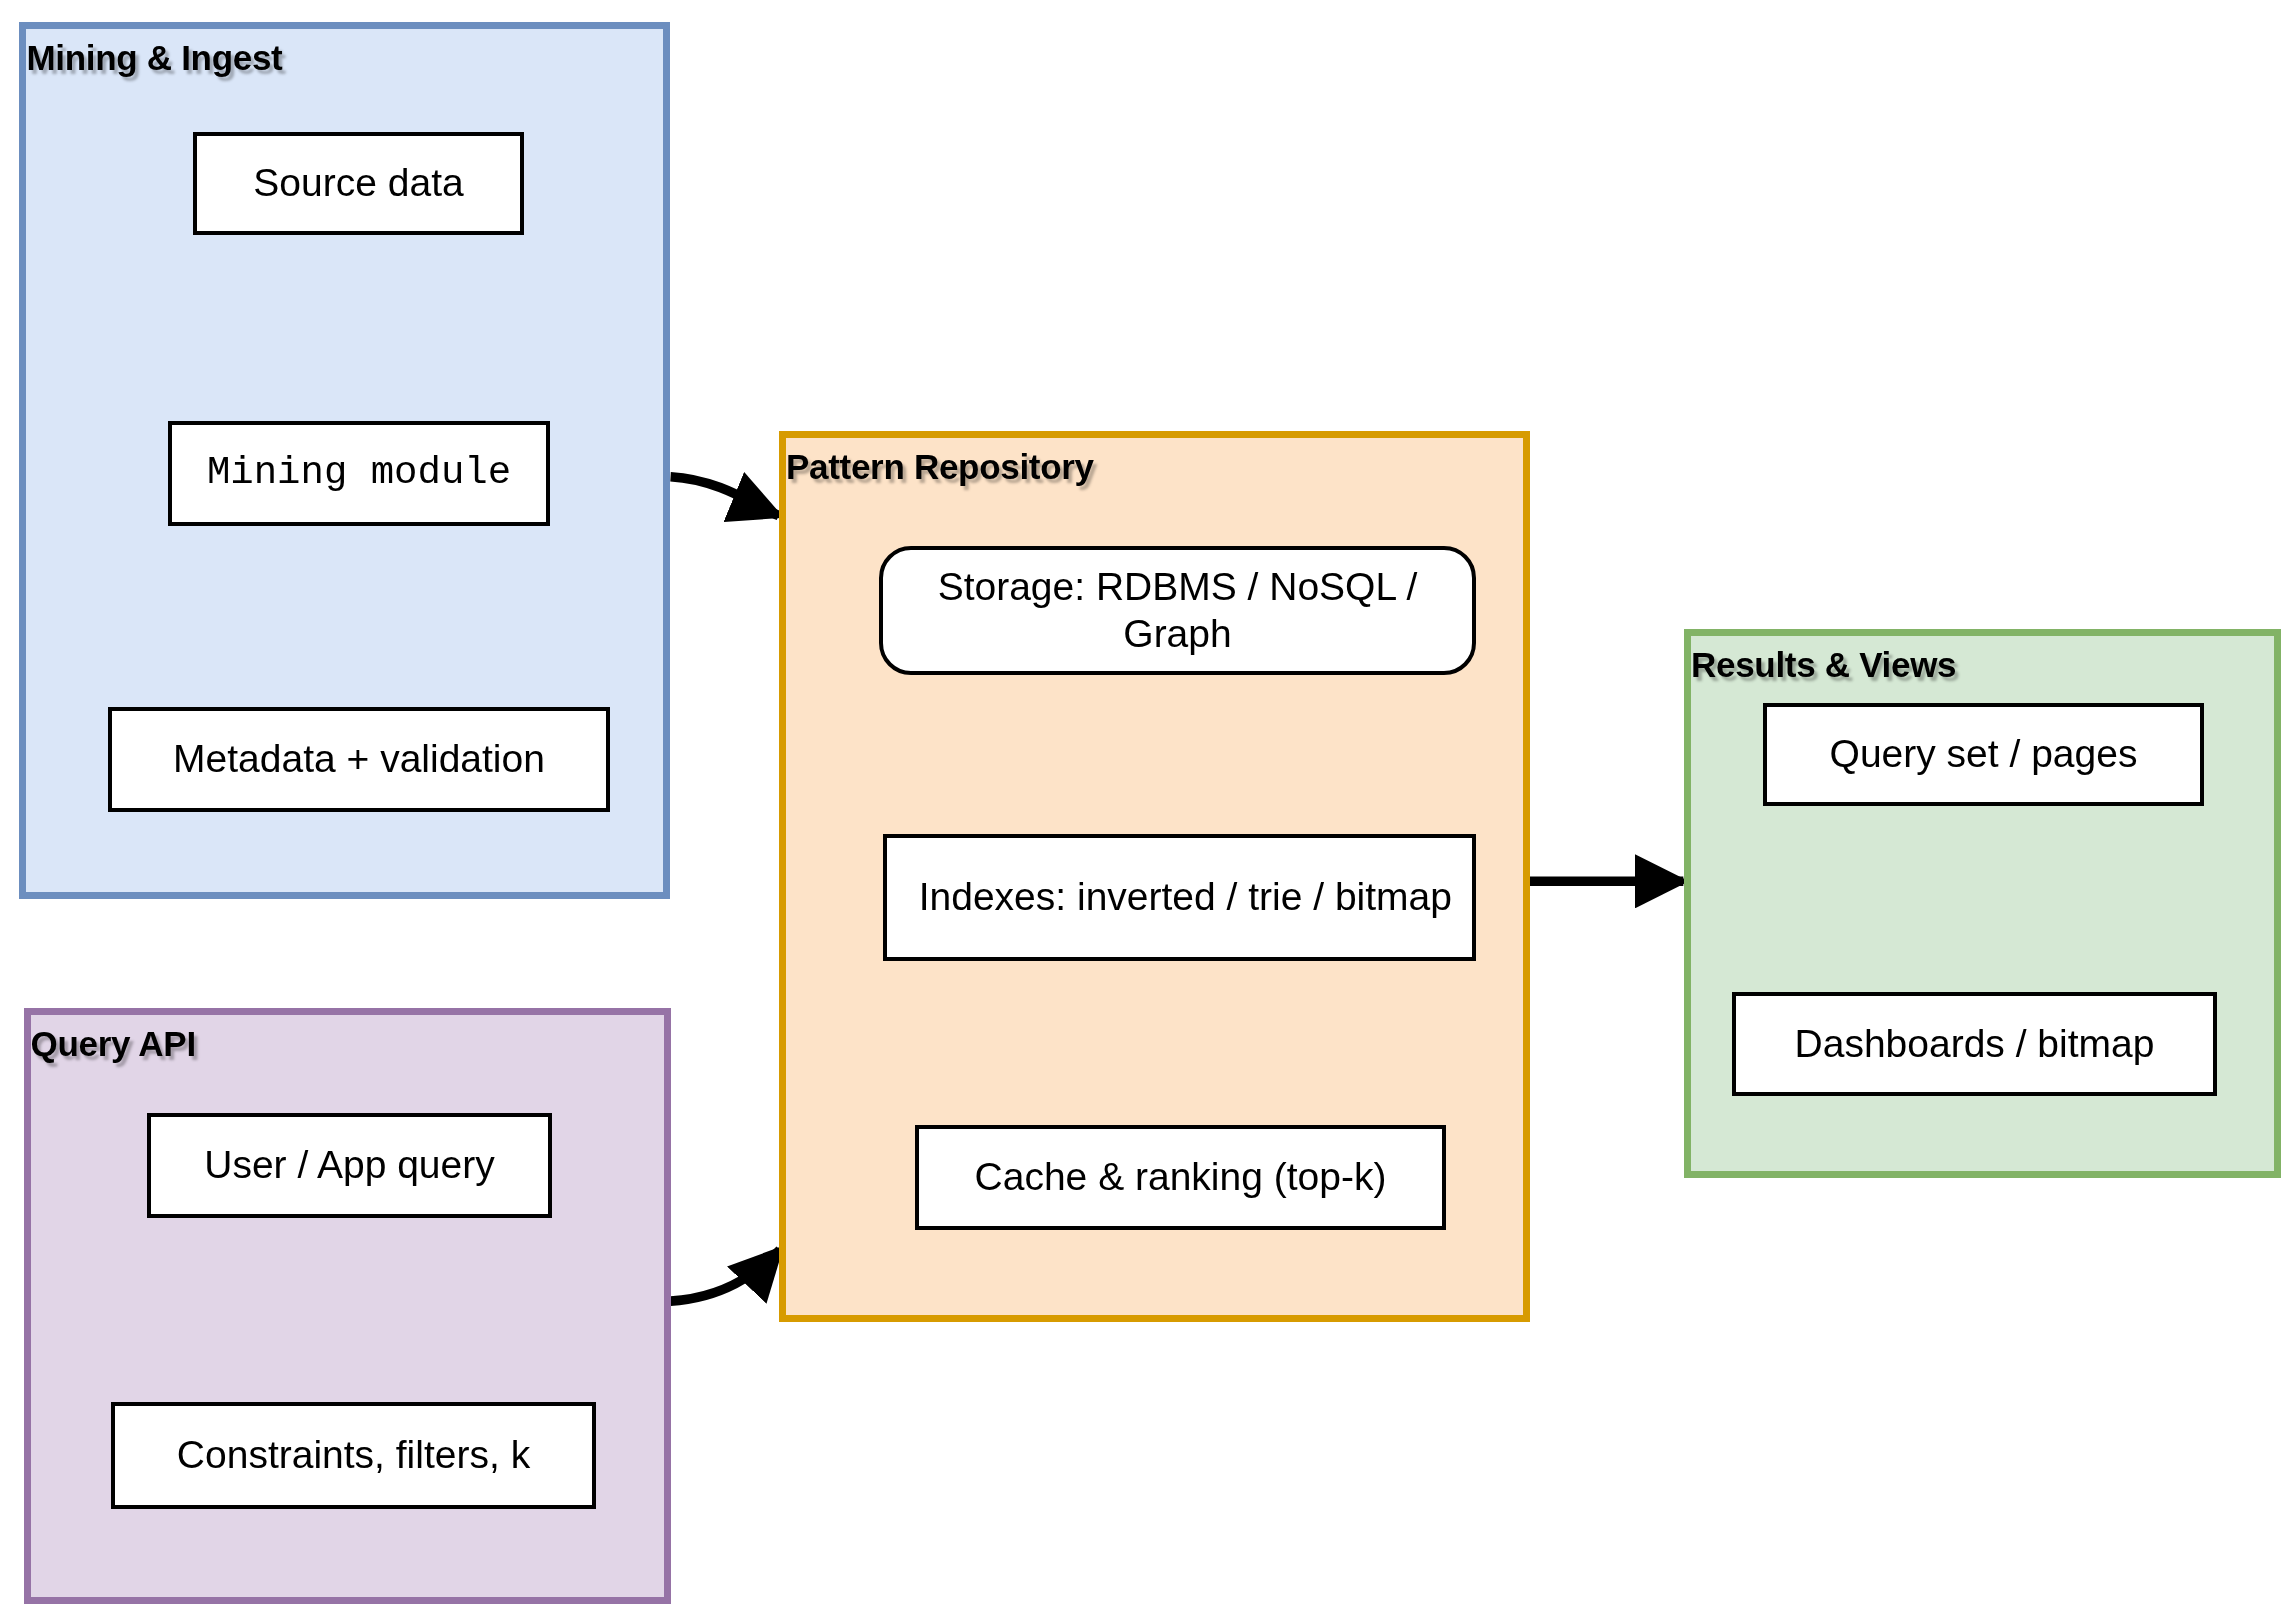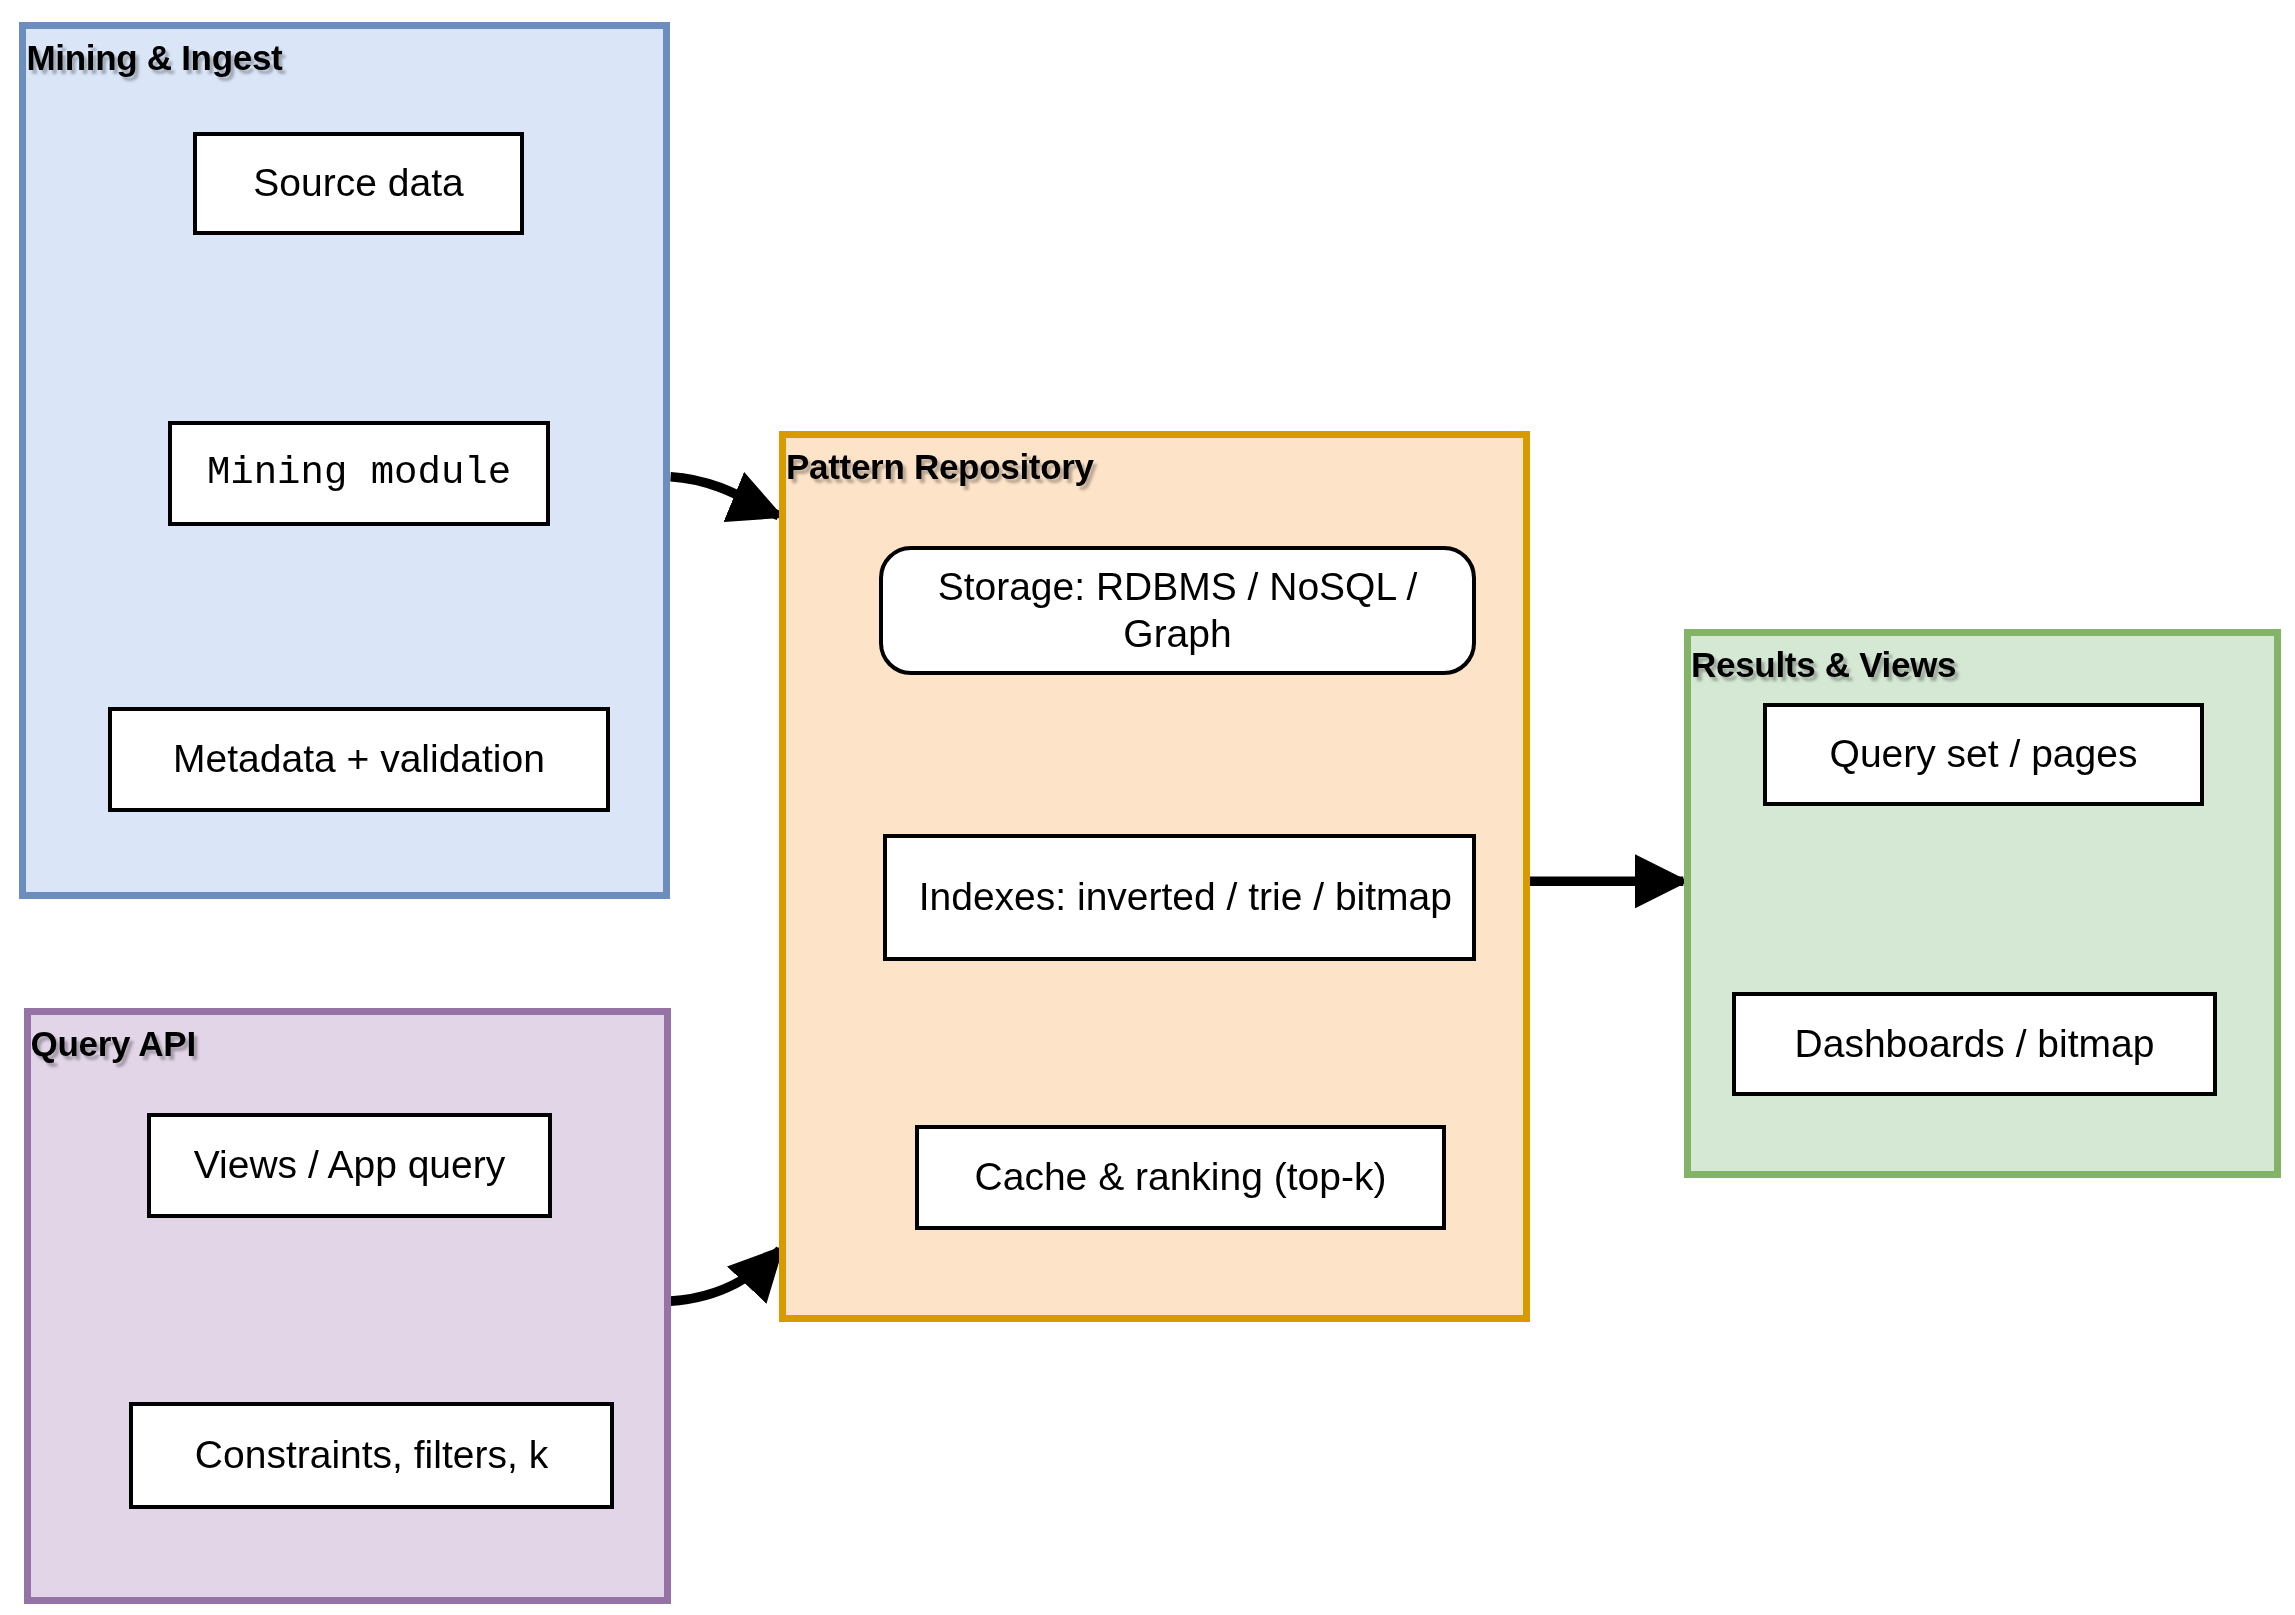--- a/index.html
+++ b/index.html
@@ -61,21 +61,21 @@
   #grp-query   { left: 23.6px;   top: 1008px; width: 647px;  height: 596px;  background: #E1D5E7; border-color: #9673A6; }
   #grp-repo    { left: 779px; top: 431px;  width: 751px; height: 891px; background: #FDE3C8; border-color: #D79B00; padding-left: 8px; }
   #grp-results { left: 1684px; top: 629px;  width: 597px;  height: 549px;  background: #D5E8D4; border-color: #82B366; }
 
   
   #n-source     { left: 193px;  top: 132px;  width: 331px;  height: 103px; }
   #n-mining     { left: 168px;  top: 421px;  width: 382px;  height: 105px; font-family: Liberation Mono, monospace; }
   #n-metadata   { left: 108px;  top: 707px; width: 502px;  height: 105px; }
 
   #n-userquery  { left: 147px;  top: 1113px; width: 405px;  height: 105px; }
-  #n-constr     { left: 111px;  top: 1402px; width: 485px;  height: 107px; margin-left: 18px; }
+  #n-constr     { left: 111px;  top: 1402px; width: 485px;  height: 107px; }
 
   #n-storage    { left: 879px; top: 546px;  width: 597px;  height: 129px; border-radius: 32px; }
   #n-indexes    { left: 883px; top: 834px; width: 593px;  height: 127px; padding-left: 20px; }
   #n-cache      { left: 915px; top: 1125px; width: 531px;  height: 105px; }
 
   #n-resultset  { left: 1763px; top: 703px; width: 441px;  height: 103px; }
   #n-dash       { left: 1732px; top: 992px; width: 485px;  height: 104px; }
 
   
   #connectors {
@@ -123,21 +123,21 @@
   <div class="group" id="grp-mining">
     <div class="group-title" style="top: 9.7px;">Mining &amp; Ingest</div>
   </div>
   <div class="node" id="n-source">Source data</div>
   <div class="node" id="n-mining">Mining module</div>
   <div class="node" id="n-metadata">Metadata + validation</div>
 
   <div class="group" id="grp-query">
     <div class="group-title" style="top: 9.7px;">Query API</div>
   </div>
-  <div class="node" id="n-userquery">Views / App query</div>
+  <div class="node" id="n-userquery">User / App query</div>
   <div class="node" id="n-constr">Constraints, filters, k</div>
 
   <div class="group" id="grp-repo">
     <div class="group-title" style="top: 9.7px;">Pattern Repository</div>
   </div>
   <div class="node" id="n-storage">Storage: RDBMS / NoSQL / Graph</div>
   <div class="node" id="n-indexes">Indexes: inverted / trie / bitmap</div>
   <div class="node" id="n-cache">Cache &amp; ranking (top-k)</div>
 
   <div class="group" id="grp-results">

